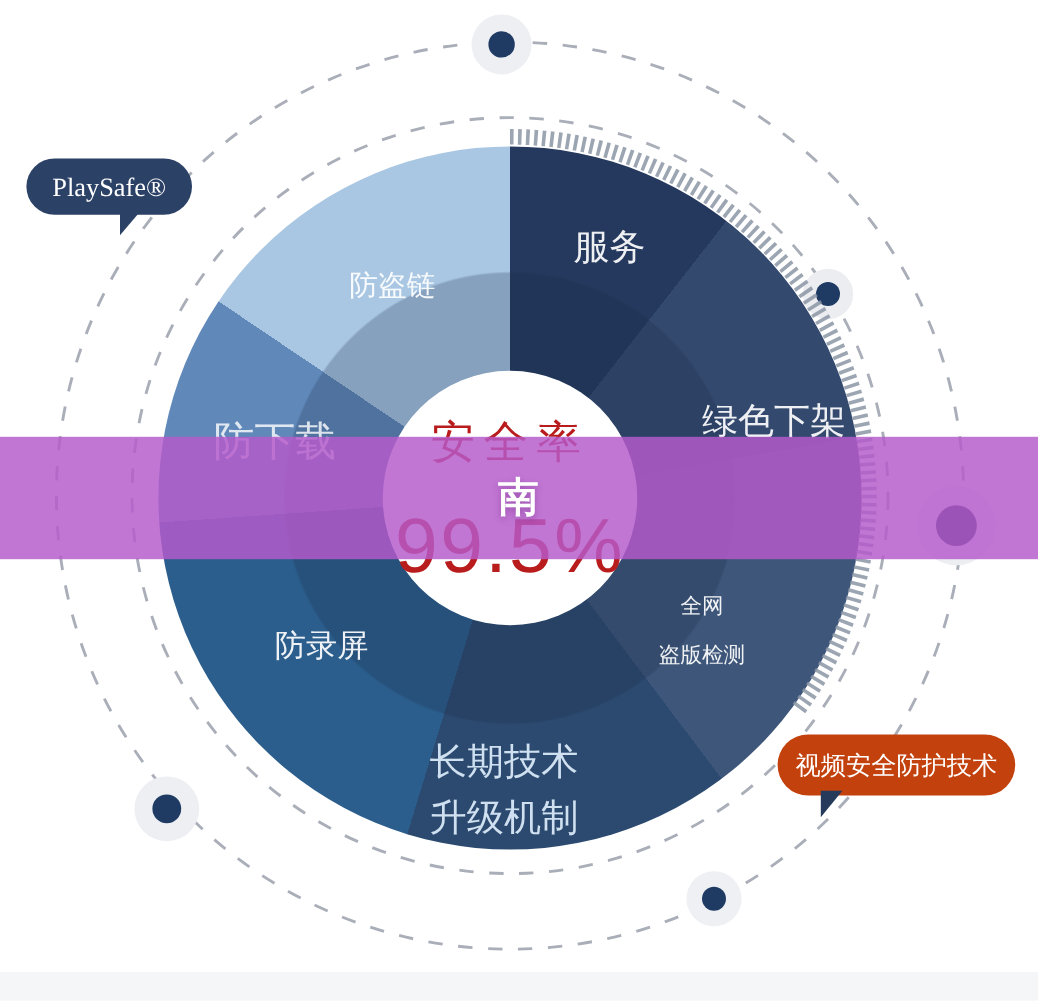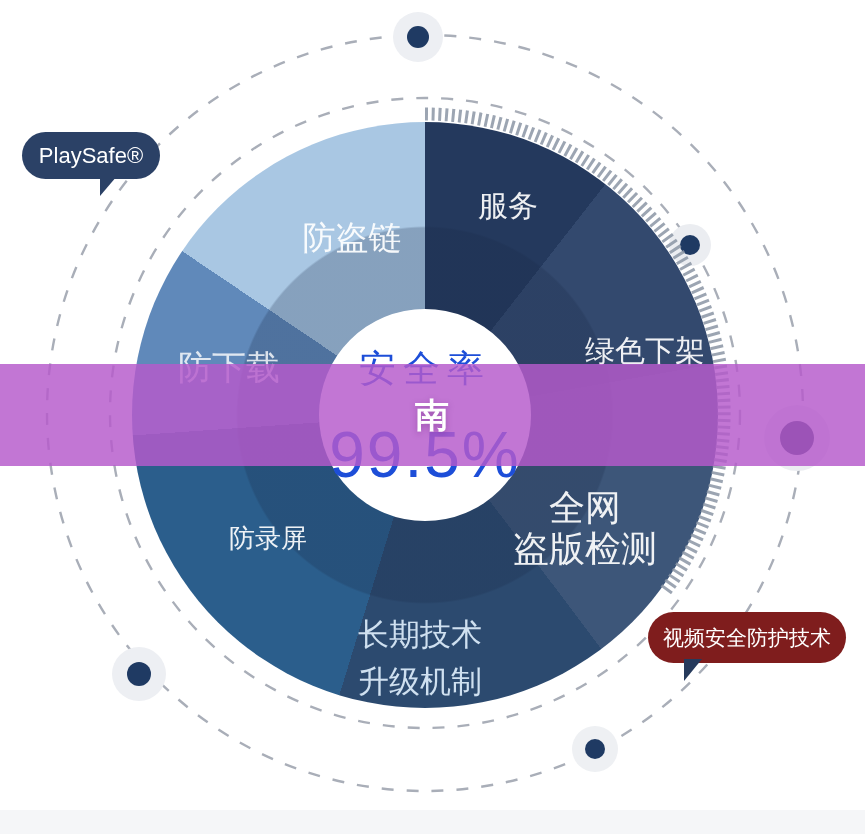--- a/index.html
+++ b/index.html
@@ -16,33 +16,33 @@
   
   #donut{left:132px;top:122px;width:586px;height:586px;border-radius:50%;}
   #inner-shade{left:132px;top:122px;width:586px;height:586px;border-radius:50%;
     background:radial-gradient(circle closest-side,
       rgba(0,0,0,0) 0 105px,
       rgba(24,40,70,0.24) 106px 187px,
       rgba(0,0,0,0) 189px);}
   #hole{left:319px;top:309px;width:212px;height:212px;border-radius:50%;background:#ffffff;}
 
   
-  #center-kpi{left:275px;top:344px;width:300px;text-align:center;color:#1d4ed8;}
+  #center-kpi{left:275px;top:344px;width:300px;text-align:center;color:#b91c1c;}
   #center-kpi .lab{font-size:37px;letter-spacing:7px;}
   #center-kpi .val{font-size:64px;letter-spacing:2px;margin-top:24px;}
 
   
   .seg-label{position:absolute;transform:translate(-50%,-50%);
     color:rgba(255,255,255,0.92);white-space:pre-line;text-align:center;}
 
   
   .bubble{position:absolute;color:#ffffff;display:flex;align-items:center;justify-content:center;}
-  #playsafe-bubble{left:22px;top:132px;width:138px;height:47px;background:#2b4166;border-radius:24px;font-size:22px;}
+  #playsafe-bubble{left:22px;top:132px;width:138px;height:47px;background:#2b4166;border-radius:24px;font-size:22px;font-family:Liberation Serif, serif;}
   #playsafe-tail{left:100px;top:176px;width:0;height:0;border-top:20px solid #2b4166;border-right:17px solid transparent;}
-  #tech-bubble{left:648px;top:612px;width:198px;height:51px;background:#7f1d1d;border-radius:26px;font-size:21px;}
+  #tech-bubble{left:648px;top:612px;width:198px;height:51px;background:#c2410c;border-radius:26px;font-size:21px;}
   #tech-tail{left:684px;top:659px;width:0;height:0;border-top:22px solid #263a5c;border-right:18px solid transparent;}
 
   
   #banner{left:0;top:364px;width:865px;height:102px;background:rgba(182,90,203,0.83);
     display:flex;flex-direction:column;align-items:center;justify-content:center;}
   #banner .t{color:#ffffff;font-weight:bold;font-size:34px;line-height:44px;
     text-align:center;text-shadow:0 2px 6px rgba(90,20,110,0.35);letter-spacing:1px;}
 
   #footer-strip{left:0;top:810px;width:865px;height:24px;background:#f5f6f8;}
 </style>
@@ -81,24 +81,24 @@
 <svg class="abs" id="ticks" style="left:0;top:0;width:865px;height:834px;" viewBox="0 0 865 834">
   <path d="M 425 114 A 299 299 0 0 1 663.8 593.1" fill="none" stroke="#8b95a4" stroke-width="13" stroke-dasharray="3 3.7" opacity="0.85"></path>
 </svg>
 
 <div id="hole" class="abs"></div>
 <div id="center-kpi" class="abs">
   <div class="lab">安全率</div>
   <div class="val">99.5%</div>
 </div>
 
-<div class="seg-label" style="left:327px;top:238px;font-size:33px;margin-left:25px;">防盗链</div>
+<div class="seg-label" style="left:327px;top:238px;font-size:24px;">防盗链</div>
 <div class="seg-label" style="left:508px;top:206px;font-size:30px;">服务</div>
 <div class="seg-label" style="left:620px;top:351px;font-size:30px;margin-left:25px;">绿色下架</div>
-<div class="seg-label" style="left:585px;top:528px;font-size:36px;line-height:41px;">全网
+<div class="seg-label" style="left:585px;top:528px;font-size:18px;line-height:41px;font-family:Liberation Mono, monospace;">全网
 盗版检测</div>
 <div class="seg-label" style="left:420px;top:658px;font-size:31px;line-height:47px;color:#cfe0f0;">长期技术
 升级机制</div>
 <div class="seg-label" style="left:268px;top:538px;font-size:26px;">防录屏</div>
 <div class="seg-label" style="left:229px;top:368px;font-size:34px;color:rgba(255,255,255,0.8);">防下载</div>
 
 <div id="playsafe-bubble" class="bubble">
   <span>PlaySafe®</span>
 </div>
 <div id="playsafe-tail" class="abs"></div>

